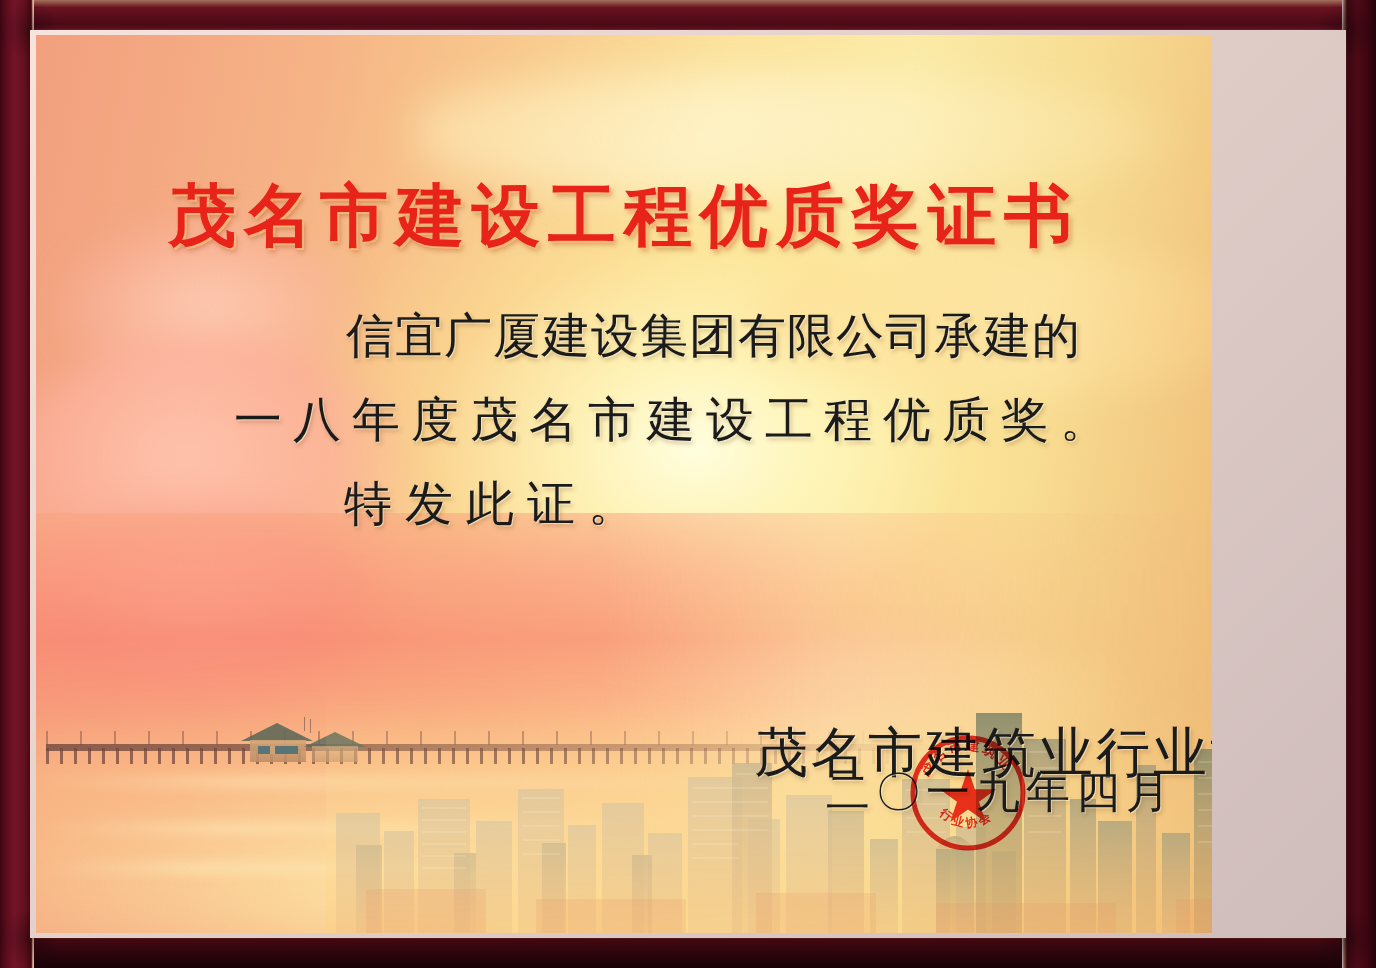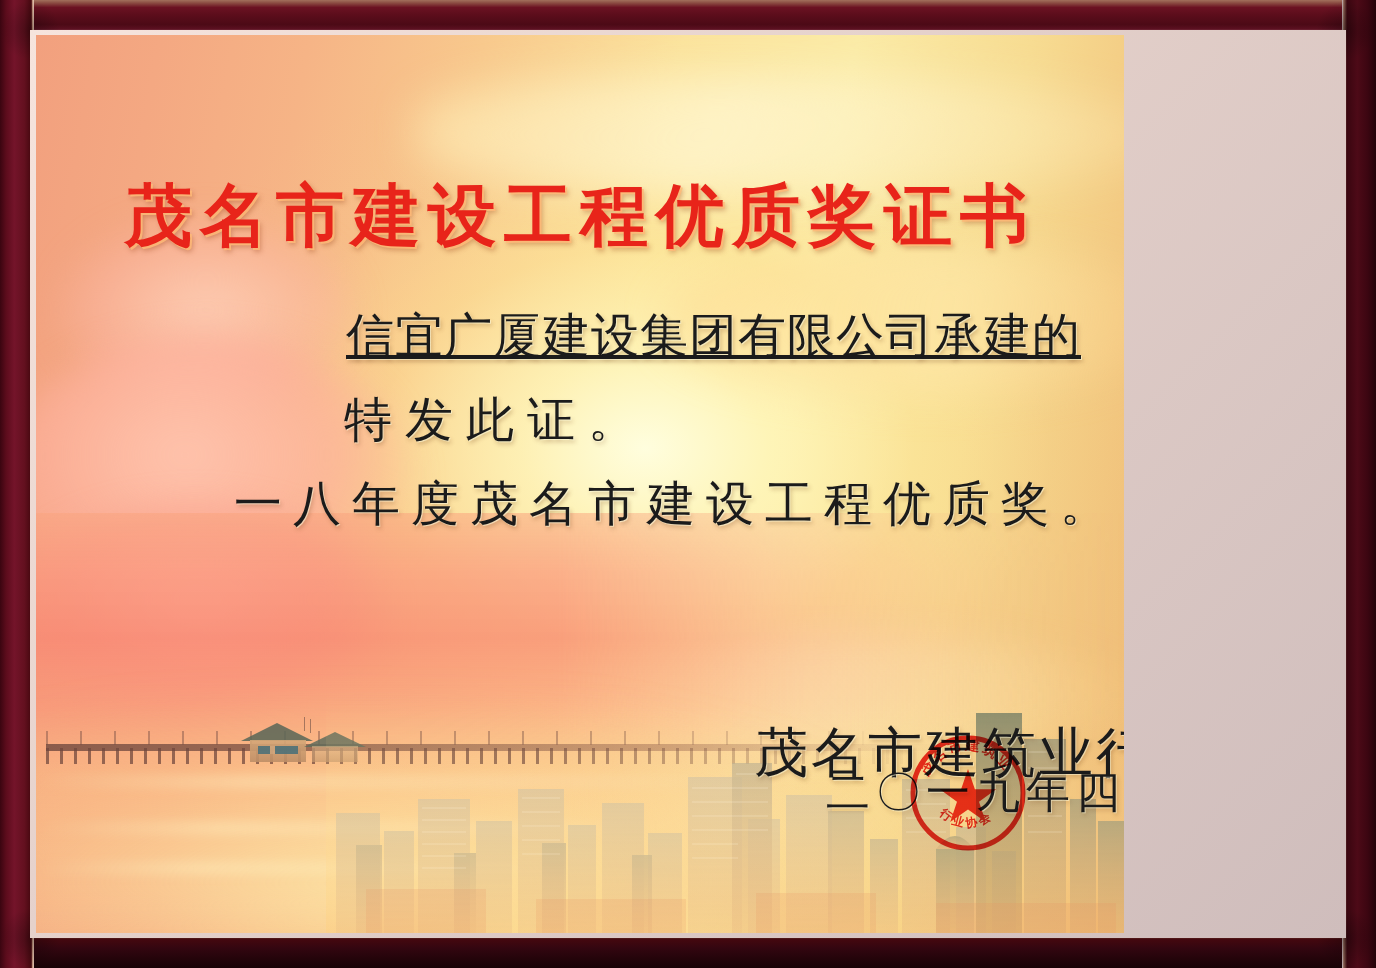--- a/index.html
+++ b/index.html
@@ -78,21 +78,21 @@
     left: 30px; top: 30px;
     width: 1316px; height: 908px;
     background: linear-gradient(135deg, #f6e4dd, #e3cfc9 45%, #cfbdbc);
     box-sizing: border-box;
   }
 
   
   #face {
     position: absolute;
     left: 36px; top: 35px;
-    width: 1088px;
+    width: 1176px;
     height: 898px;
     overflow: hidden;
     background:
       
       radial-gradient(ellipse 560px 420px at 56% 46%,
         rgba(255,255,225,0.95) 0%,
         rgba(255,248,190,0.75) 22%,
         rgba(255,232,150,0.35) 48%,
         rgba(255,215,130,0.04) 72%,
         rgba(255,215,130,0) 100%),
@@ -302,21 +302,21 @@
     color: #1b1b1b;
   }
   .body-line {
     font-size: 48px;
     line-height: 84px;
     white-space: nowrap;
     text-shadow:
       1px 1px 0 rgba(255,255,225,0.55),
       2px 3px 4px rgba(120,70,30,0.3);
   }
-  .bl1 { padding-left: 120px; letter-spacing: 1px; text-decoration: underline; }
+  .bl1 { padding-left: 120px; letter-spacing: 1px; }
   .bl2 { padding-left: 8px;   letter-spacing: 1px; }
   .bl2 .wide { letter-spacing: 13px; }
   .bl3 { padding-left: 8px;   letter-spacing: 11px; }
   .bl4 { padding-left: 118px; letter-spacing: 13px; }
 
   .signature {
     position: absolute;
     left: 718px;
     top: 682px;
     font-family: "DejaVu Serif", "Liberation Serif", serif;
@@ -518,22 +518,22 @@
           <rect x="840" y="196" width="140" height="34"></rect>
         </g>
       </svg>
     </div>
     <div class="city-haze"></div>
 
     <div class="title">茂名市建设工程优质奖证书</div>
 
     <div class="body-block">
       <div class="body-line bl1">信宜广厦建设集团有限公司承建的</div>
+      <div class="body-line bl3">一八年度茂名市建设工程优质奖。</div>
       <div class="body-line bl4">特发此证。</div>
-      <div class="body-line bl3">一八年度茂名市建设工程优质奖。</div>
     </div>
 
     <div class="signature">茂名市建筑业行业协会</div>
     <div class="date-line">二〇一九年四月</div>
 
     <div class="seal">
       <svg width="120" height="120" viewBox="0 0 120 120" xmlns="http://www.w3.org/2000/svg">
         <defs>
           <path id="sealArc" d="M 60,60 m -43,0 a 43,43 0 1,1 86,0"></path>
           <path id="sealArcBottom" d="M 24,68 a 38,38 0 0,0 72,0"></path>

